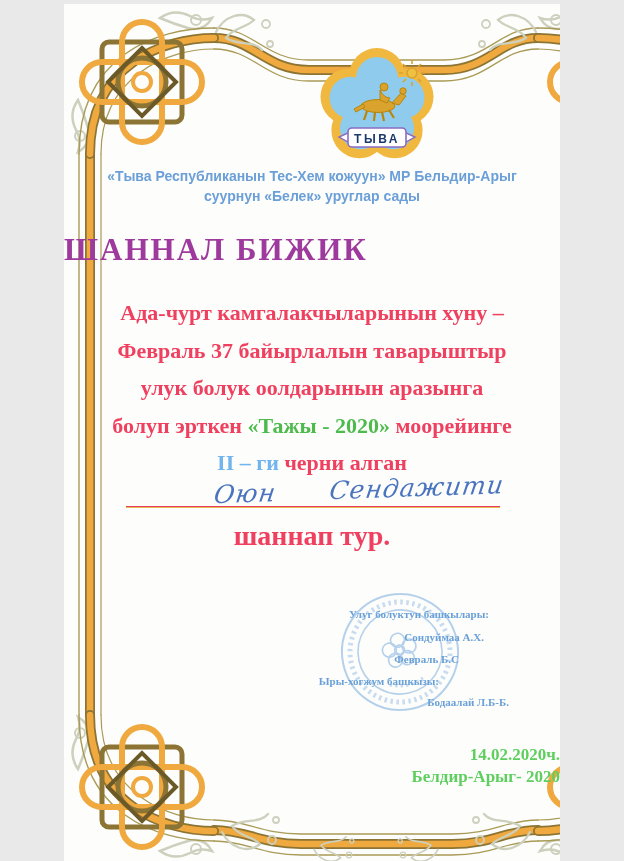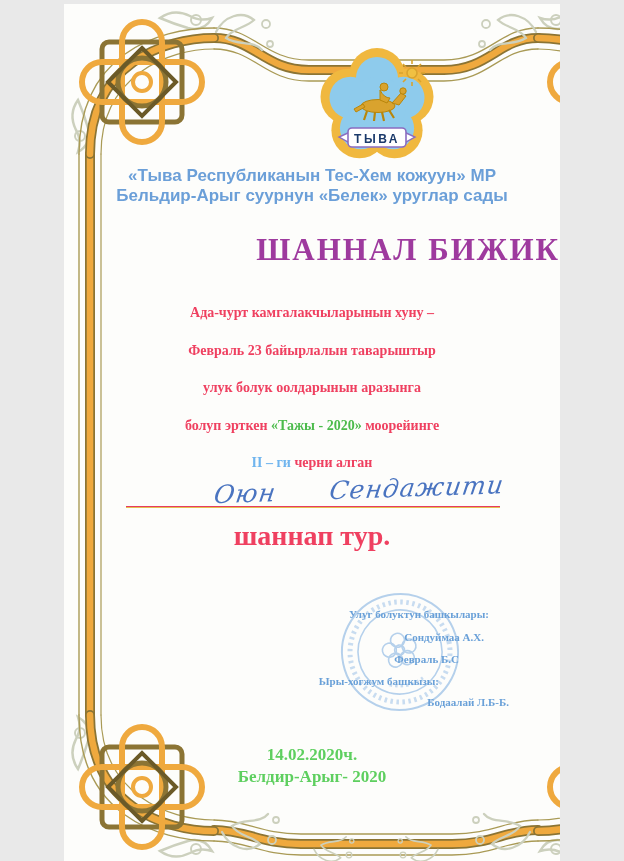--- a/index.html
+++ b/index.html
@@ -25,29 +25,29 @@
   .s-pale{stroke:var(--pale);fill:none;stroke-linecap:round;}
   .s-dark{stroke:#6b5a28;fill:none;stroke-linecap:round;}
 
   .emblem{position:absolute;left:248px;top:44px;z-index:3;}
   .emblem text{font-family:"Liberation Sans",sans-serif;font-weight:bold;
     fill:var(--emblem_navy);letter-spacing:2.5px;}
 
   .header{position:absolute;left:42px;right:42px;top:162px;z-index:3;
     text-align:center;color:var(--header_blue);
     font-family:"Liberation Sans",sans-serif;font-weight:bold;
-    font-size:17px;line-height:20px;}
+    font-size:14px;line-height:20px;}
 
   .cert-title{position:absolute;left:0;right:0;top:228px;z-index:3;
-    text-align:right;color:var(--title_purple);
+    text-align:left;color:var(--title_purple);
     font-size:31px;font-weight:bold;letter-spacing:2px;}
 
   .award{position:absolute;left:20px;right:20px;top:290px;z-index:3;
     text-align:center;color:var(--body_red);
-    font-size:14px;font-weight:bold;line-height:37.5px;}
+    font-size:22px;font-weight:bold;line-height:37.5px;}
   .award .green{color:var(--highlight_green);}
   .award .blue{color:var(--rank_blue);}
 
   .handwriting{position:absolute;left:150px;top:470px;width:360px;z-index:4;
     color:var(--ink_blue);font-family:"DejaVu Serif",serif;font-style:italic;
     font-size:25px;white-space:pre;transform:rotate(-2deg) skewX(-10deg);
     letter-spacing:1px;}
   .sig-line{position:absolute;left:62px;right:60px;top:502px;z-index:3;height:2px;
     background:var(--line_red);}
   .sig-line::after{content:"";display:block;height:1px;background:var(--line_gold);margin-top:1px;}
@@ -60,21 +60,21 @@
 
   .officials{position:absolute;left:0;top:0;width:100%;height:100%;z-index:3;
     color:var(--officials_blue);font-weight:bold;font-size:11px;}
   .officials div{position:absolute;white-space:nowrap;}
   .off-1{top:604px;right:71px;}
   .off-2{top:627px;right:76px;}
   .off-3{top:649px;right:101px;}
   .off-4{top:671px;right:121px;}
   .off-5{top:692px;right:51px;}
 
-  .footer{position:absolute;left:0;right:0;top:740px;z-index:3;text-align:center;
+  .footer{position:absolute;left:0;right:0;top:740px;z-index:3;text-align:right;
     color:var(--footer_green);font-size:17px;font-weight:bold;line-height:22px;}
 </style>
 </head>
 <body>
 
 <div class="page">
 
   <svg class="border-svg" width="624" height="861" viewBox="0 0 624 861">
     <defs>
       <g id="cornerKnot">
@@ -209,21 +209,21 @@
   </svg>
 
   <div class="header">
     <div>«Тыва Республиканын Тес-Хем кожуун» МР Бельдир-Арыг суурнун «Белек» уруглар сады</div>
   </div>
 
   <div class="cert-title">ШАННАЛ БИЖИК</div>
 
   <div class="award">
     <div>Ада-чурт камгалакчыларынын хуну –</div>
-    <div>Февраль 23 байырлалын таварыштыр</div>
+    <div>Февраль 37 байырлалын таварыштыр</div>
     <div>улук болук оолдарынын аразынга</div>
     <div>
       <span>болуп эрткен</span>
       <span class="green">«Тажы - 2020»</span>
       <span>моорейинге</span>
     </div>
     <div>
       <span class="blue">II – ги</span>
       <span>черни алган</span>
     </div>

